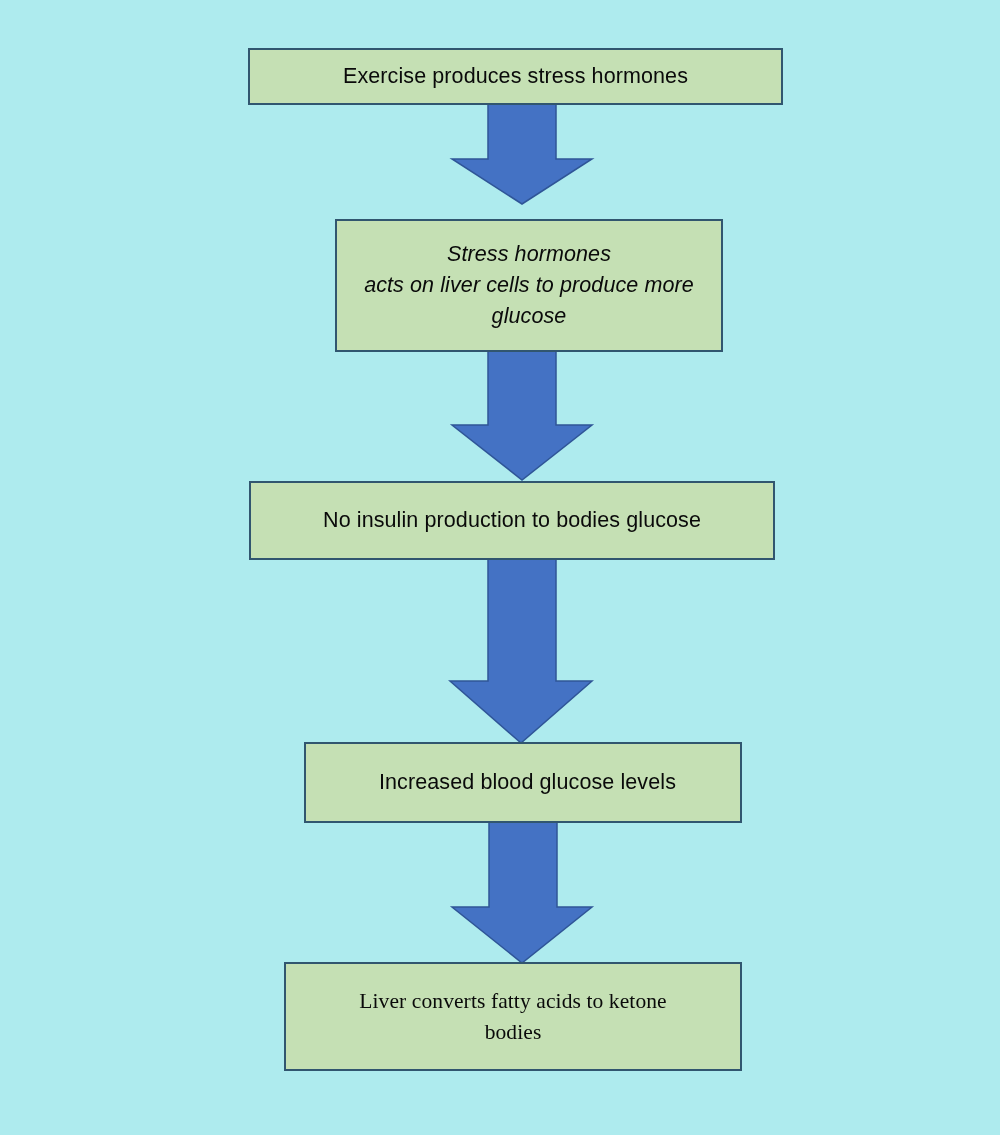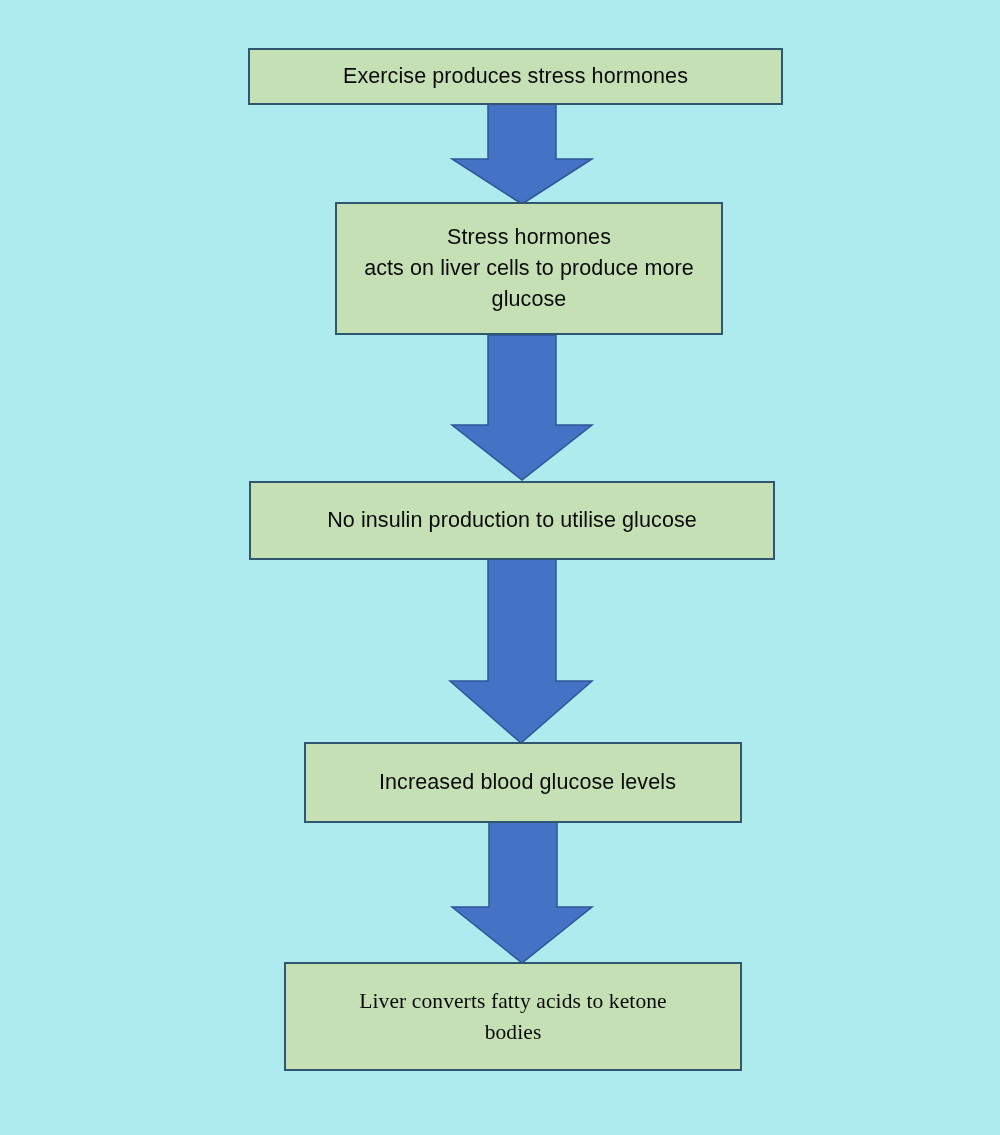--- a/index.html
+++ b/index.html
@@ -60,34 +60,34 @@
   <div class="node" style="left:248px; top:48px; width:535px; height:57px;">
     <span class="node-text">Exercise produces stress hormones</span>
   </div>
 
   <div class="arrow" style="left:452px; top:104px; width:140px; height:100px;">
     <svg viewBox="0 0 140 100" preserveAspectRatio="none" aria-hidden="true">
       <polygon points="36,0 104,0 104,55 140,55 70,100 0,55 36,55" fill="#4472c4" stroke="#2f5597" stroke-width="1.5"></polygon>
     </svg>
   </div>
 
-  <div class="node" style="left:335px; top:202px; width:388px; height:133px;">
+  <div class="node" style="left:335px; top:219px; width:388px; height:133px;font-style:italic;">
     <span class="node-text">Stress hormones
 acts on liver cells to produce more
 glucose</span>
   </div>
 
   <div class="arrow" style="left:452px; top:335px; width:140px; height:145px;">
     <svg viewBox="0 0 140 145" preserveAspectRatio="none" aria-hidden="true">
       <polygon points="36,0 104,0 104,90 140,90 70,145 0,90 36,90" fill="#4472c4" stroke="#2f5597" stroke-width="1.5"></polygon>
     </svg>
   </div>
 
   <div class="node" style="left:249px; top:481px; width:526px; height:79px;">
-    <span class="node-text">No insulin production to utilise glucose</span>
+    <span class="node-text">No insulin production to bodies glucose</span>
   </div>
 
   <div class="arrow" style="left:450px; top:559px; width:142px; height:184px;">
     <svg viewBox="0 0 142 184" preserveAspectRatio="none" aria-hidden="true">
       <polygon points="38,0 106,0 106,122 142,122 71,184 0,122 38,122" fill="#4472c4" stroke="#2f5597" stroke-width="1.5"></polygon>
     </svg>
   </div>
 
   <div class="node" style="left:304px; top:742px; width:438px; height:81px;padding-left:19px;">
     <span class="node-text">Increased blood glucose levels</span>

